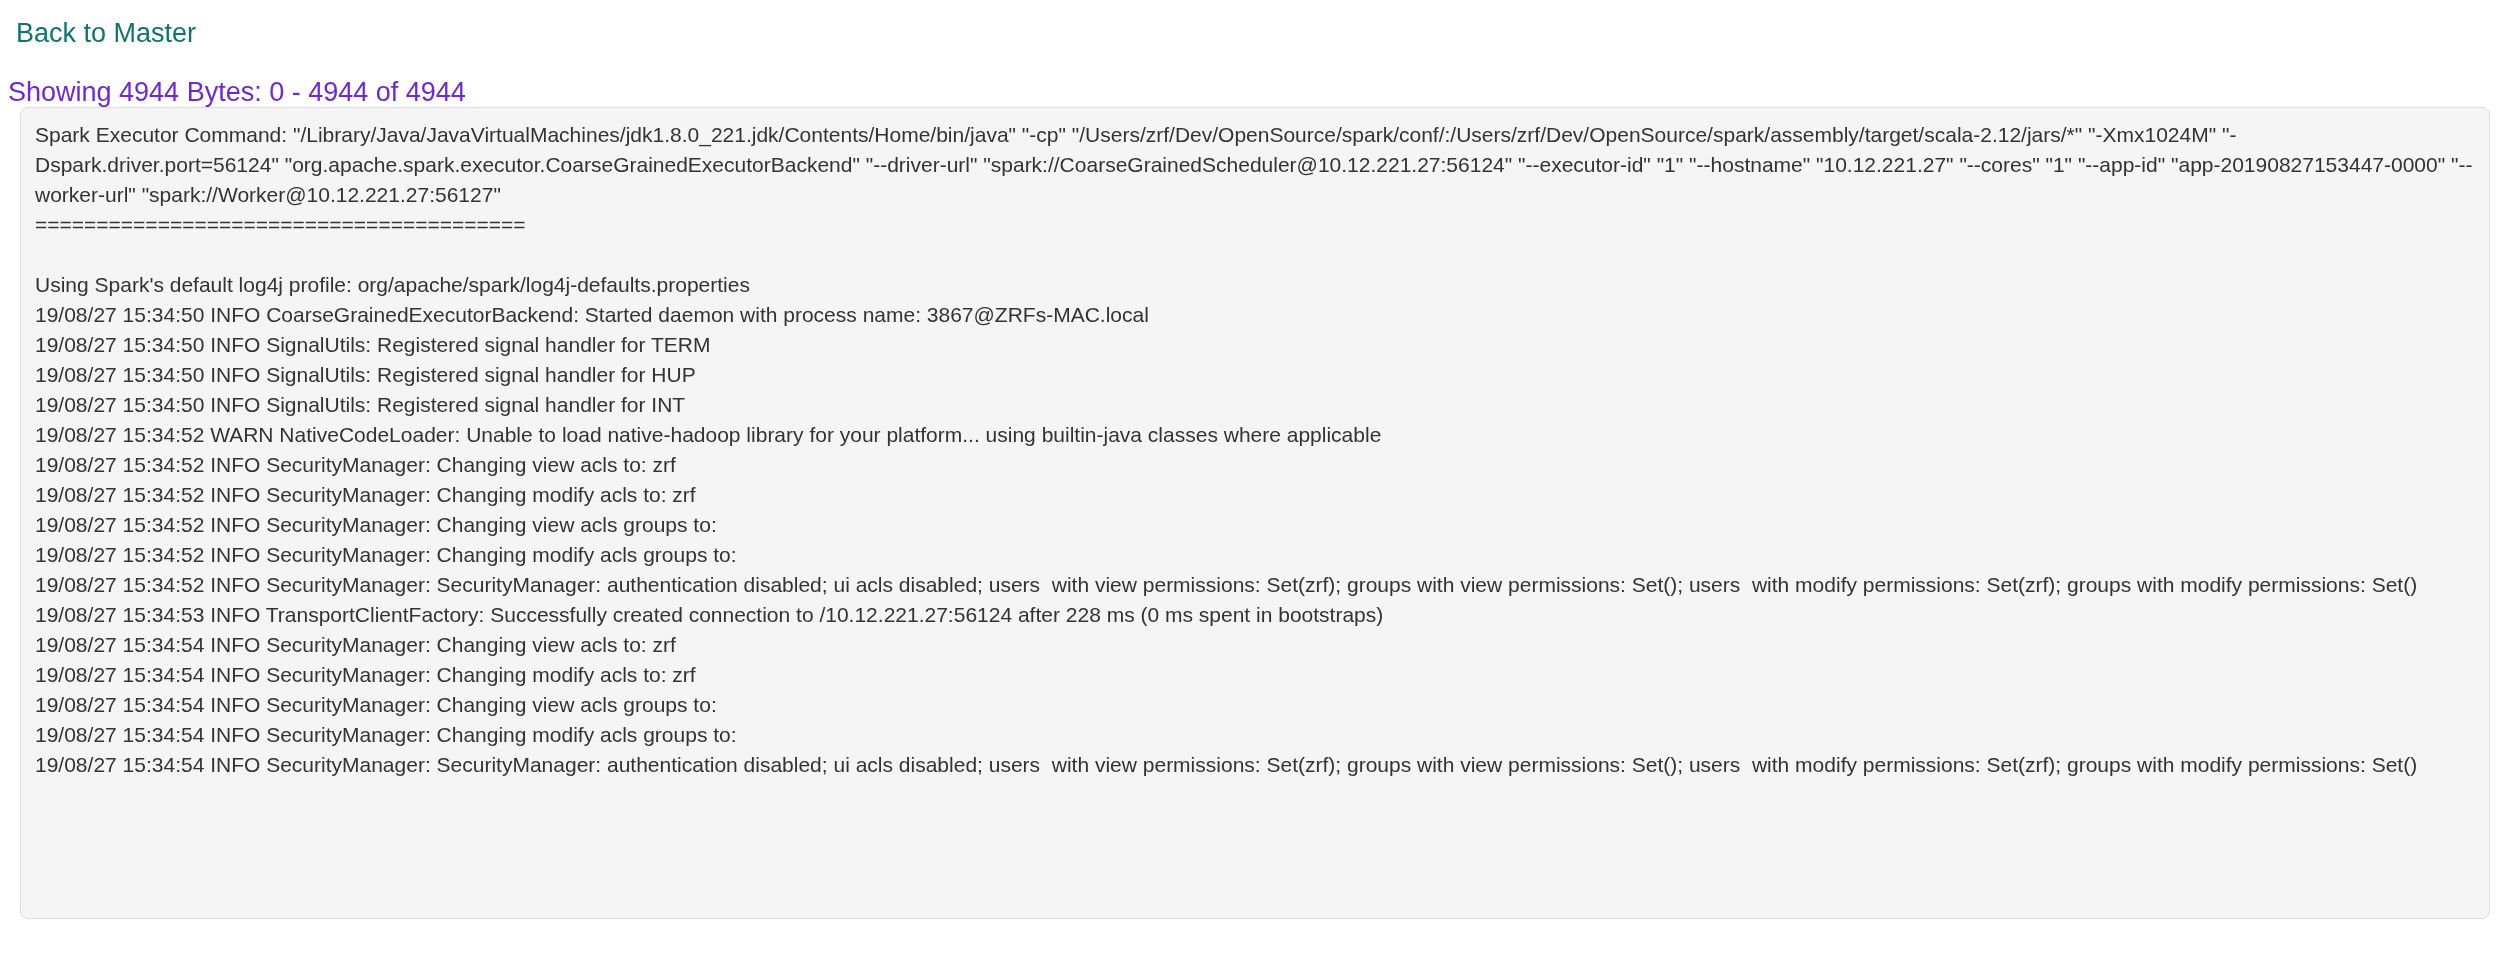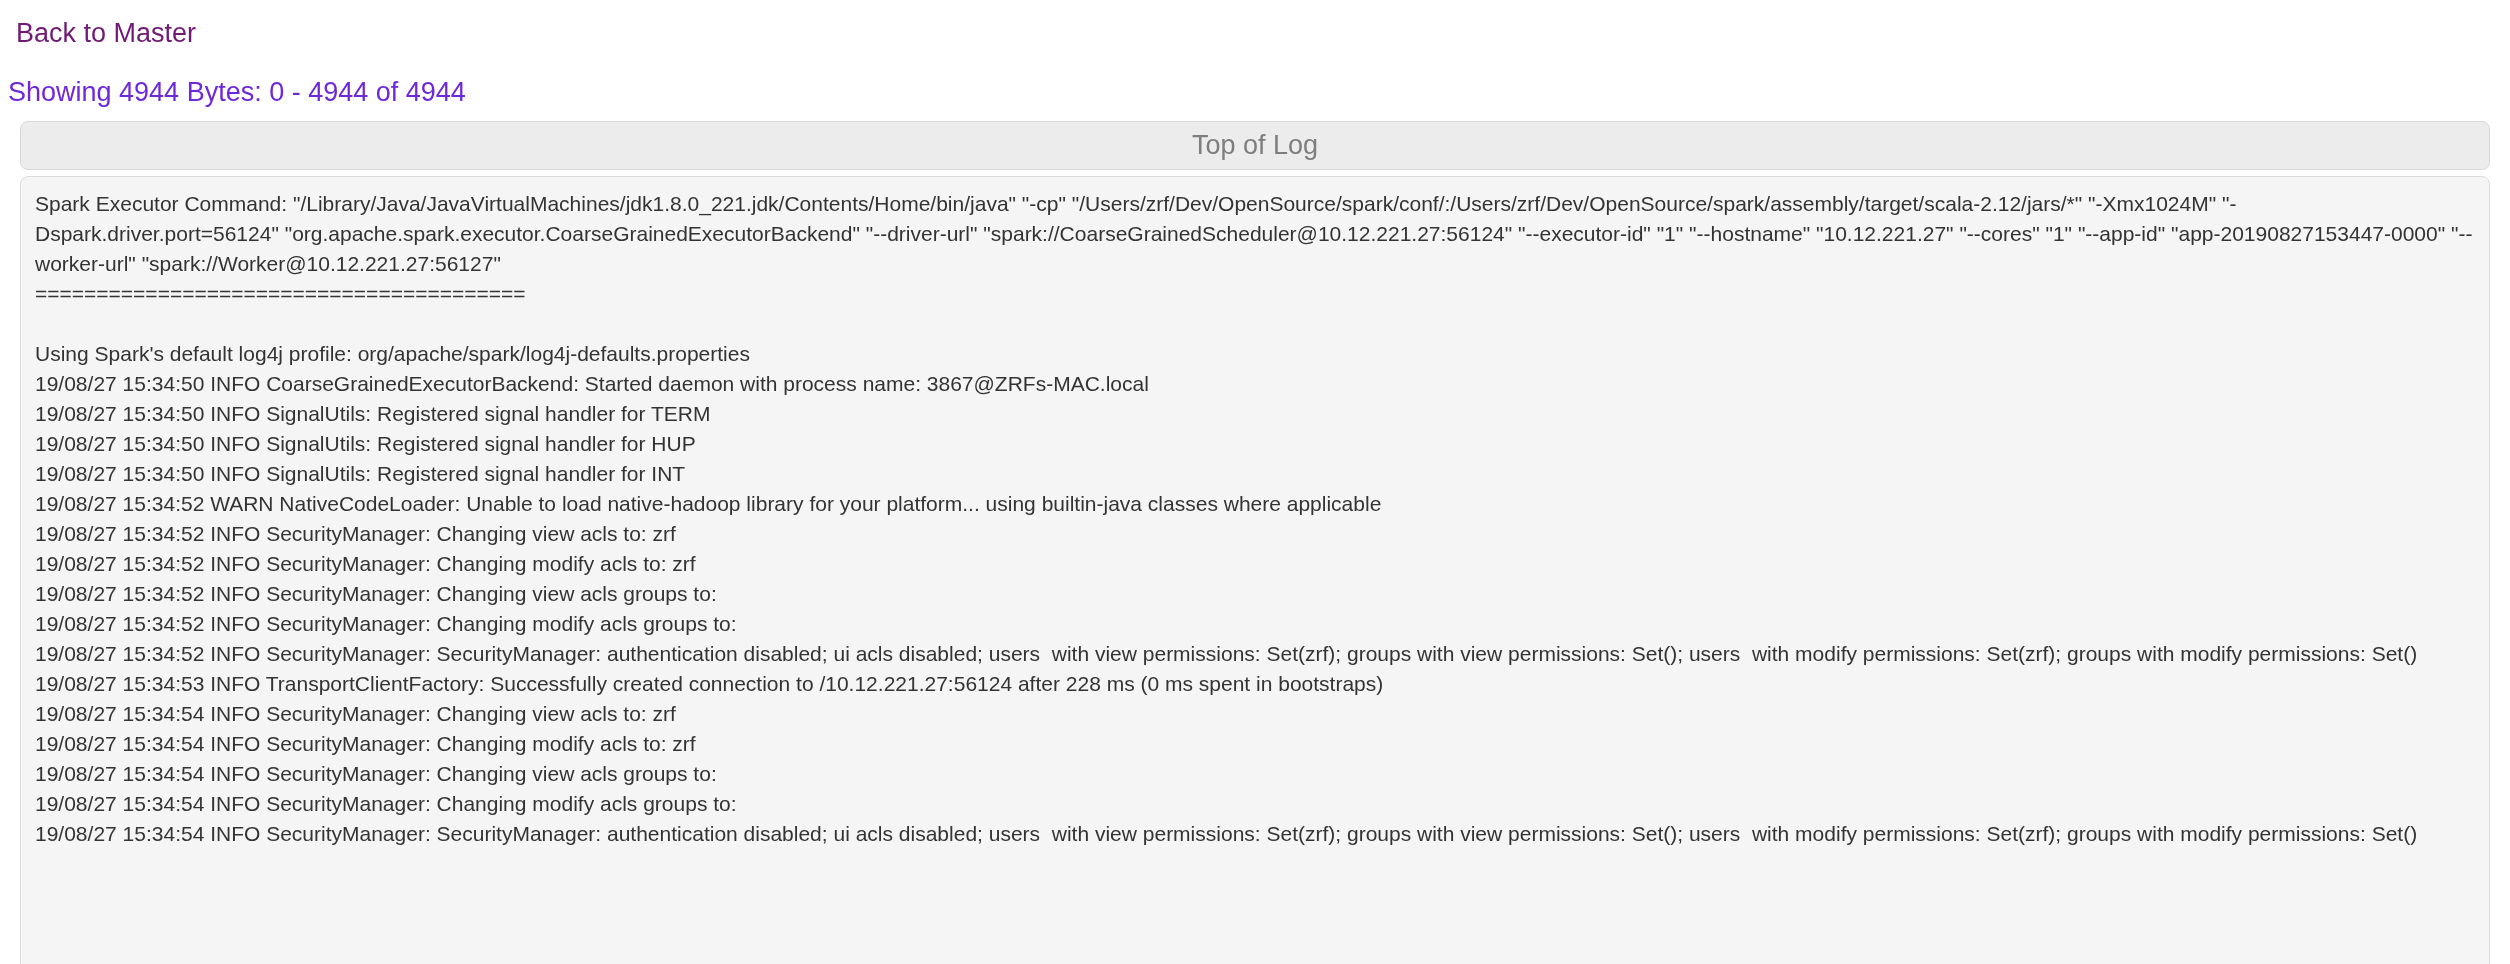--- a/index.html
+++ b/index.html
@@ -17,21 +17,21 @@
   }
   .page {
     width: 2510px;
     height: 964px;
     overflow: hidden;
   }
   .back-link-row {
     margin: 18px 0 0 16px;
   }
   .back-link {
-    color: #701a75;
+    color: #0f766e;
     font-size: 27px;
     line-height: 30px;
     text-decoration: none;
     cursor: pointer;
   }
   .byte-range {
     margin: 29px 0 0 8px;
     font-size: 27px;
     line-height: 30px;
     color: #6d28d9;
@@ -72,21 +72,20 @@
 </style>
 </head>
 <body>
 
 <div class="page">
 
   <p class="back-link-row"><a class="back-link">Back to Master</a></p>
 
   <div class="byte-range">Showing 4944 Bytes: 0 - 4944 of 4944</div>
 
-  <button class="log-more-btn" disabled="">Top of Log</button>
 
   <pre class="log-box">Spark Executor Command: "/Library/Java/JavaVirtualMachines/jdk1.8.0_221.jdk/Contents/Home/bin/java" "-cp" "/Users/zrf/Dev/OpenSource/spark/conf/:/Users/zrf/Dev/OpenSource/spark/assembly/target/scala-2.12/jars/*" "-Xmx1024M" "-Dspark.driver.port=56124" "org.apache.spark.executor.CoarseGrainedExecutorBackend" "--driver-url" "spark://CoarseGrainedScheduler@10.12.221.27:56124" "--executor-id" "1" "--hostname" "10.12.221.27" "--cores" "1" "--app-id" "app-20190827153447-0000" "--worker-url" "spark://Worker@10.12.221.27:56127"
 ========================================
 
 Using Spark's default log4j profile: org/apache/spark/log4j-defaults.properties
 19/08/27 15:34:50 INFO CoarseGrainedExecutorBackend: Started daemon with process name: 3867@ZRFs-MAC.local
 19/08/27 15:34:50 INFO SignalUtils: Registered signal handler for TERM
 19/08/27 15:34:50 INFO SignalUtils: Registered signal handler for HUP
 19/08/27 15:34:50 INFO SignalUtils: Registered signal handler for INT
 19/08/27 15:34:52 WARN NativeCodeLoader: Unable to load native-hadoop library for your platform... using builtin-java classes where applicable

